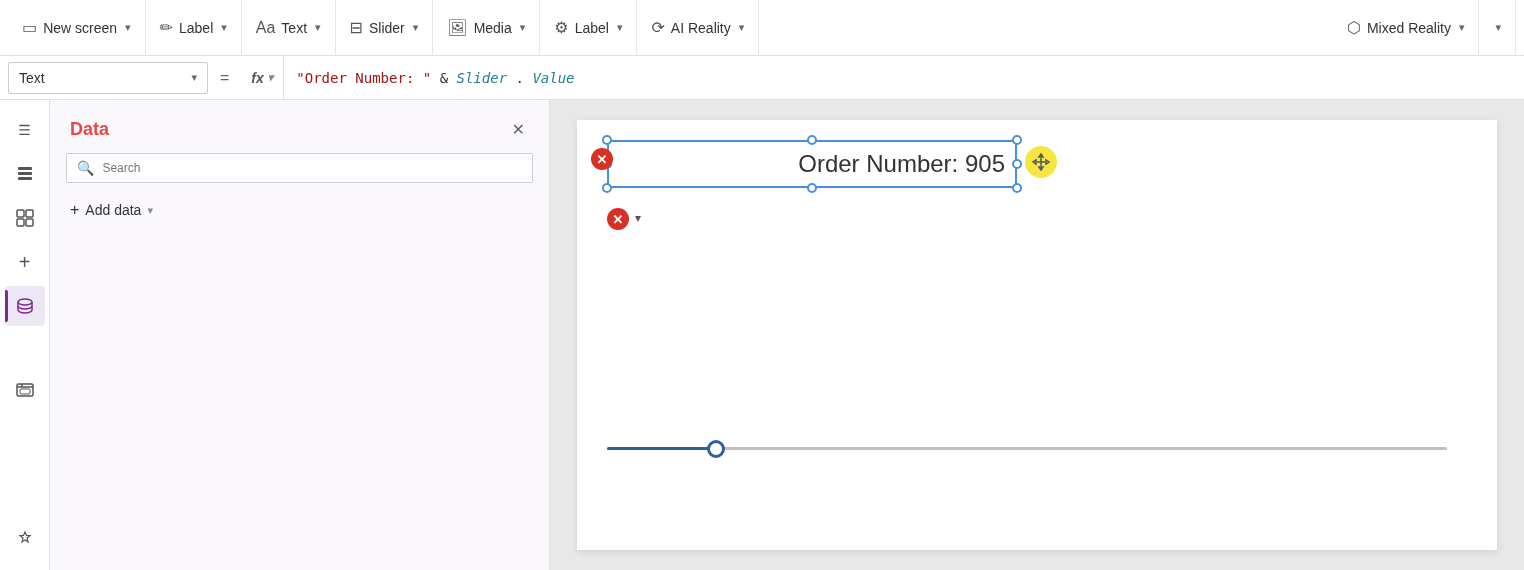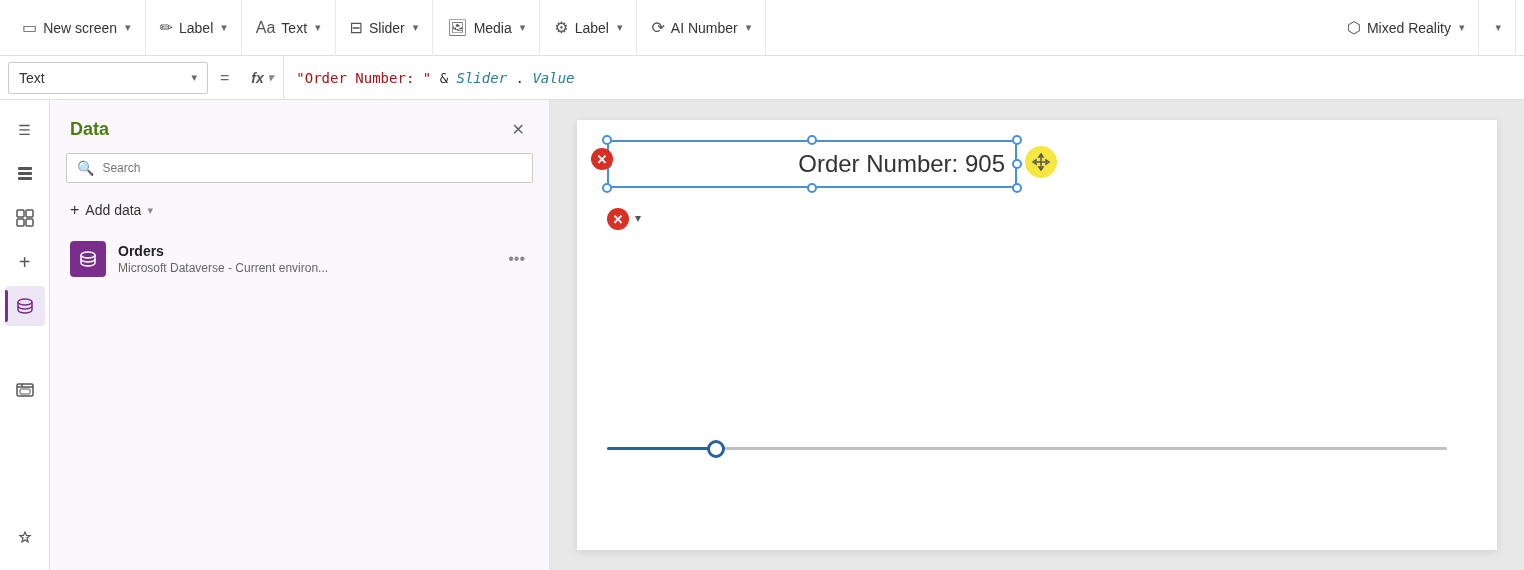--- a/index.html
+++ b/index.html
@@ -133,21 +133,21 @@
     }
     .data-panel-header {
       display: flex;
       align-items: center;
       justify-content: space-between;
       padding: 16px 20px 10px 20px;
     }
     .data-panel-title {
       font-size: 18px;
       font-weight: 600;
-      color: #4d7c0f;
+      color: #ef4444;
     }
     .close-btn {
       cursor: pointer;
       font-size: 16px;
       color: #666;
       padding: 4px;
     }
     .search-box {
       margin: 0 16px 12px 16px;
       display: flex;
@@ -384,21 +384,21 @@
     <span>Media</span>
     <span class="chevron">▾</span>
   </div>
   <div class="toolbar-item">
     <span class="toolbar-icon">⚙</span>
     <span>Label</span>
     <span class="chevron">▾</span>
   </div>
   <div class="toolbar-item">
     <span class="toolbar-icon">⟳</span>
-    <span>AI Number</span>
+    <span>AI Reality</span>
     <span class="chevron">▾</span>
   </div>
   <div class="toolbar-item toolbar-end">
     <span class="toolbar-icon">⬡</span>
     <span>Mixed Reality</span>
     <span class="chevron">▾</span>
   </div>
   <div class="toolbar-item">
     <span class="chevron">▾</span>
   </div>
@@ -471,34 +471,20 @@
     </div>
     <div class="search-box">
       <span class="search-icon">🔍</span>
       <input class="search-input" type="text" placeholder="Search" style="">
     </div>
     <div class="add-data-btn">
       <span style="font-size:16px;font-weight:300;">+</span>
       <span>Add data</span>
       <span style="font-size:11px;color:#888;">▾</span>
     </div>
-    <div class="data-item">
-      <div class="data-item-icon">
-        <svg width="20" height="20" viewBox="0 0 20 20" fill="none">
-            <ellipse cx="10" cy="6" rx="7" ry="3" stroke="white" stroke-width="1.5"></ellipse>
-            <path d="M3 6v4c0 1.66 3.13 3 7 3s7-1.34 7-3V6" stroke="white" stroke-width="1.5"></path>
-            <path d="M3 10v4c0 1.66 3.13 3 7 3s7-1.34 7-3v-4" stroke="white" stroke-width="1.5"></path>
-          </svg>
-      </div>
-      <div class="data-item-info">
-        <div class="data-item-name">Orders</div>
-        <div class="data-item-desc">Microsoft Dataverse - Current environ...</div>
-      </div>
-      <span class="data-item-menu">•••</span>
-    </div>
   </div>
 
   <div class="canvas-area">
     <div class="canvas">
 
       <div class="selected-element">
         <div class="selected-border"></div>
         <div class="element-text">Order Number: 905</div>
 
         <div class="handle h-tl"></div>

